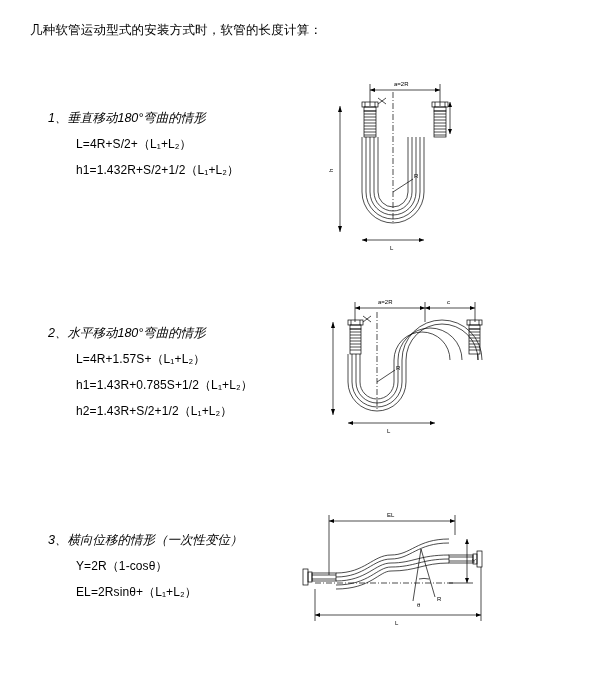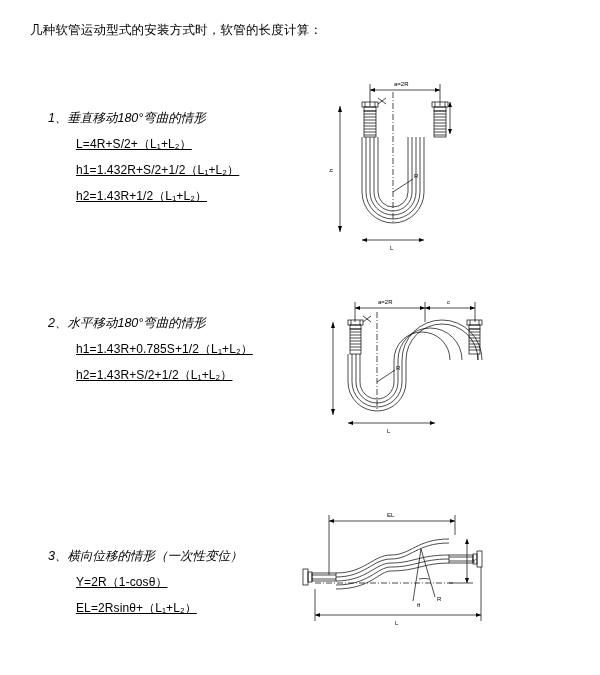--- a/index.html
+++ b/index.html
@@ -36,21 +36,20 @@
     white-space: nowrap;
     margin-bottom: 9px;
     font-style: italic;
   }
   .formula {
     font-size: 12px;
     white-space: nowrap;
     margin-left: 28px;
     margin-bottom: 9px;
     letter-spacing: 0.1px;
-    text-decoration: underline;
   }
   .fig {
     position: absolute;
   }
   .fig svg {
     display: block;
   }
   .tiny6 {
     font-family: "Liberation Sans", sans-serif;
     font-size: 6px;
@@ -61,21 +60,20 @@
 <body>
 
 <div class="page">
 
   <div class="heading">几种软管运动型式的安装方式时，软管的长度计算：</div>
 
   <div class="section" style="left:48px; top:110px;">
     <div class="sec-title">1、垂直移动180°弯曲的情形</div>
     <div class="formula">L=4R+S/2+（L₁+L₂）</div>
     <div class="formula">h1=1.432R+S/2+1/2（L₁+L₂）</div>
-    <div class="formula">h2=1.43R+1/2（L₁+L₂）</div>
   </div>
 
   <div class="fig" style="left:318px; top:72px;">
     <svg width="180" height="190" viewBox="0 0 180 190">
       <g stroke="#000" fill="none" stroke-width="0.7">
 
         <line x1="52" y1="18" x2="122" y2="18"></line>
         <path d="M52 18 l5 -2 l0 4 z" fill="#000" stroke="none"></path>
         <path d="M122 18 l-5 -2 l0 4 z" fill="#000" stroke="none"></path>
         <line x1="52" y1="12" x2="52" y2="34"></line>
@@ -135,22 +133,23 @@
         <path d="M44 168 l5 -2 l0 4 z" fill="#000" stroke="none"></path>
         <path d="M106 168 l-5 -2 l0 4 z" fill="#000" stroke="none"></path>
         <text class="tiny6" x="72" y="178" stroke="none">L</text>
 
         <line x1="60" y1="26" x2="68" y2="32"></line>
         <line x1="60" y1="32" x2="68" y2="26"></line>
       </g>
     </svg>
   </div>
 
-  <div class="section" style="left:48px; top:315px;">
+  <div class="section" style="left:48px; top:325px;">
     <div class="sec-title">2、水平移动180°弯曲的情形</div>
+    <div class="formula">L=4R+1.57S+（L₁+L₂）</div>
     <div class="formula">h1=1.43R+0.785S+1/2（L₁+L₂）</div>
     <div class="formula">h2=1.43R+S/2+1/2（L₁+L₂）</div>
   </div>
 
   <div class="fig" style="left:315px; top:290px;">
     <svg width="190" height="160" viewBox="0 0 190 160">
       <g stroke="#000" fill="none" stroke-width="0.7">
 
         <line x1="40" y1="18" x2="110" y2="18"></line>
         <path d="M40 18 l5 -2 l0 4 z" fill="#000" stroke="none"></path>
@@ -208,21 +207,21 @@
         <path d="M33 133 l5 -2 l0 4 z" fill="#000" stroke="none"></path>
         <path d="M120 133 l-5 -2 l0 4 z" fill="#000" stroke="none"></path>
         <text class="tiny6" x="72" y="143" stroke="none">L</text>
 
         <line x1="48" y1="26" x2="56" y2="32"></line>
         <line x1="48" y1="32" x2="56" y2="26"></line>
       </g>
     </svg>
   </div>
 
-  <div class="section" style="left:48px; top:532px;margin-top:16px;">
+  <div class="section" style="left:48px; top:532px;">
     <div class="sec-title">3、横向位移的情形（一次性变位）</div>
     <div class="formula">Y=2R（1-cosθ）</div>
     <div class="formula">EL=2Rsinθ+（L₁+L₂）</div>
   </div>
 
   <div class="fig" style="left:295px; top:505px;">
     <svg width="200" height="130" viewBox="0 0 200 130">
       <g stroke="#000" fill="none" stroke-width="0.7">
 
         <line x1="34" y1="16" x2="160" y2="16"></line>

